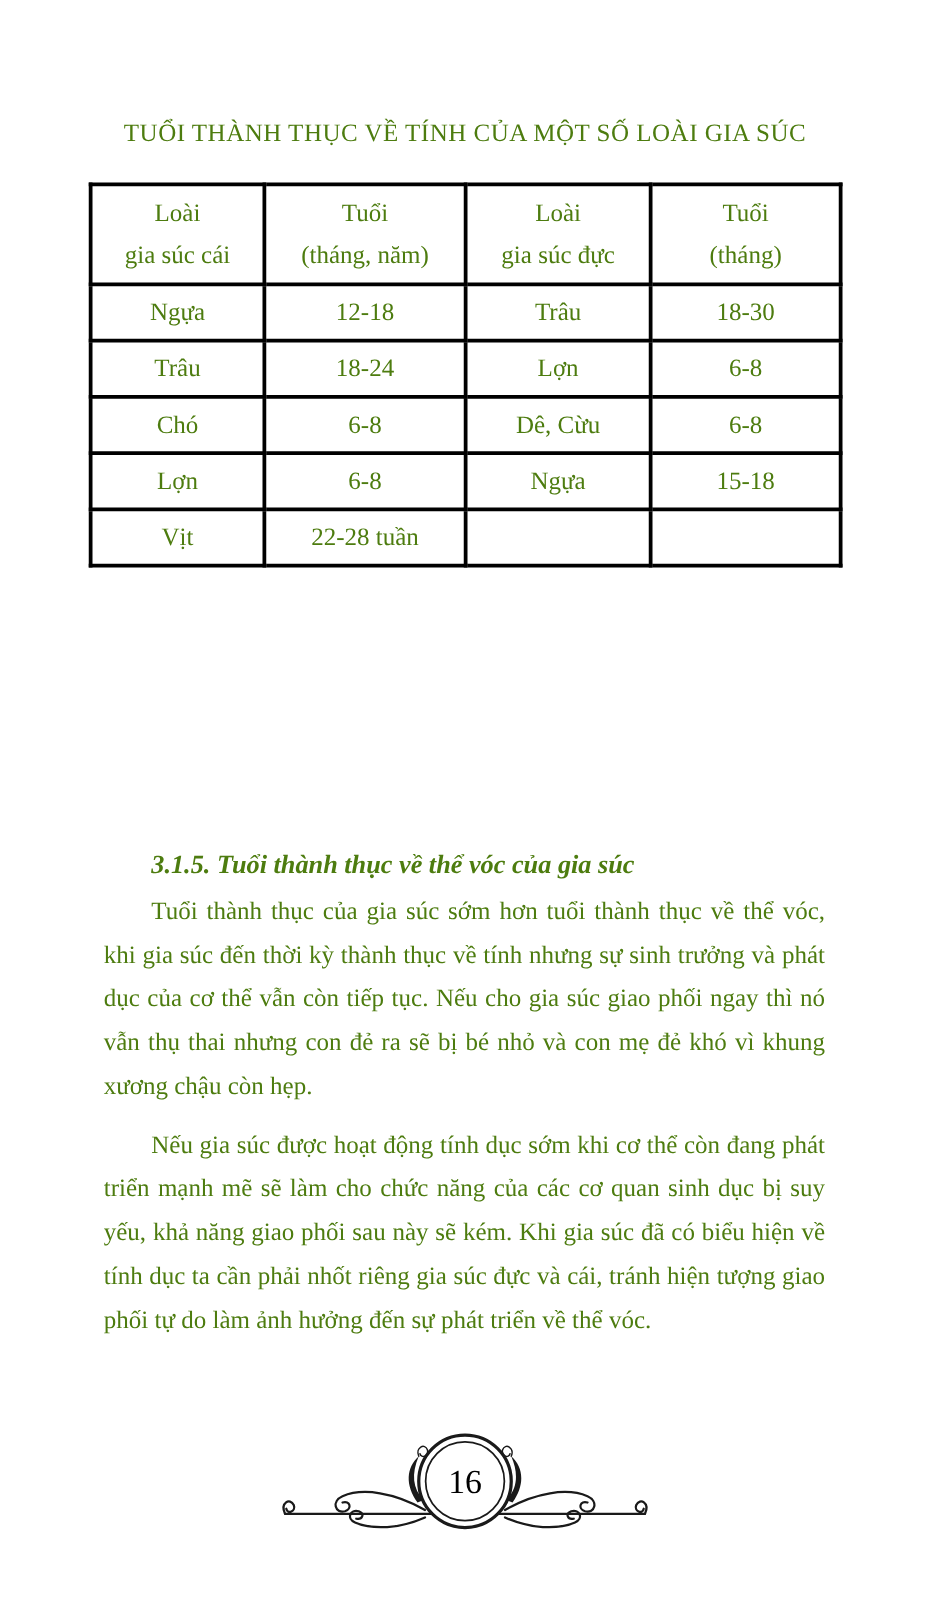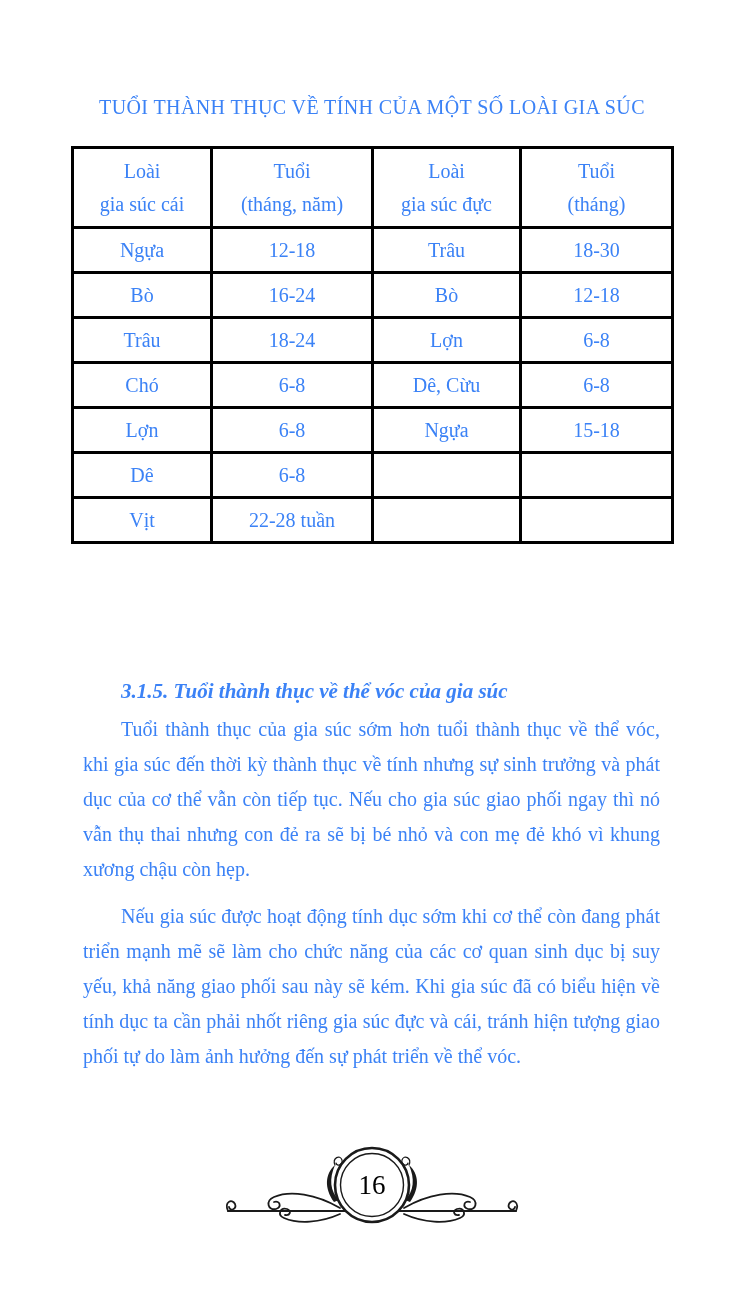--- a/index.html
+++ b/index.html
@@ -2,21 +2,21 @@
 <html><head>
 <meta charset="utf-8">
 <style>
   * { box-sizing: border-box; }
   html, body { margin: 0; padding: 0; }
   .page {
     position: relative;
     width: 744px;
     height: 1292px;
     background: #ffffff;
-    color: #3b82f6;
+    color: #4d7c0f;
     font-family: "Liberation Serif", "DejaVu Serif", serif;
     overflow: hidden;
   }
   .title {
     position: absolute;
     top: 96px;
     left: 0;
     width: 100%;
     margin: 0;
     text-align: center;
@@ -119,48 +119,36 @@
         </tr>
     </thead>
     <tbody>
         <tr>
           <td>Ngựa</td>
           <td>12-18</td>
           <td>Trâu</td>
           <td>18-30</td>
         </tr>
         <tr>
-          <td>Bò</td>
-          <td>16-24</td>
-          <td>Bò</td>
-          <td>12-18</td>
-        </tr>
-        <tr>
           <td>Trâu</td>
           <td>18-24</td>
           <td>Lợn</td>
           <td>6-8</td>
         </tr>
         <tr>
           <td>Chó</td>
           <td>6-8</td>
           <td>Dê, Cừu</td>
           <td>6-8</td>
         </tr>
         <tr>
           <td>Lợn</td>
           <td>6-8</td>
           <td>Ngựa</td>
           <td>15-18</td>
-        </tr>
-        <tr>
-          <td>Dê</td>
-          <td>6-8</td>
-          <td></td>
-          <td></td>
         </tr>
         <tr>
           <td>Vịt</td>
           <td>22-28 tuần</td>
           <td></td>
           <td></td>
         </tr>
       </tbody>
   </table>
 

